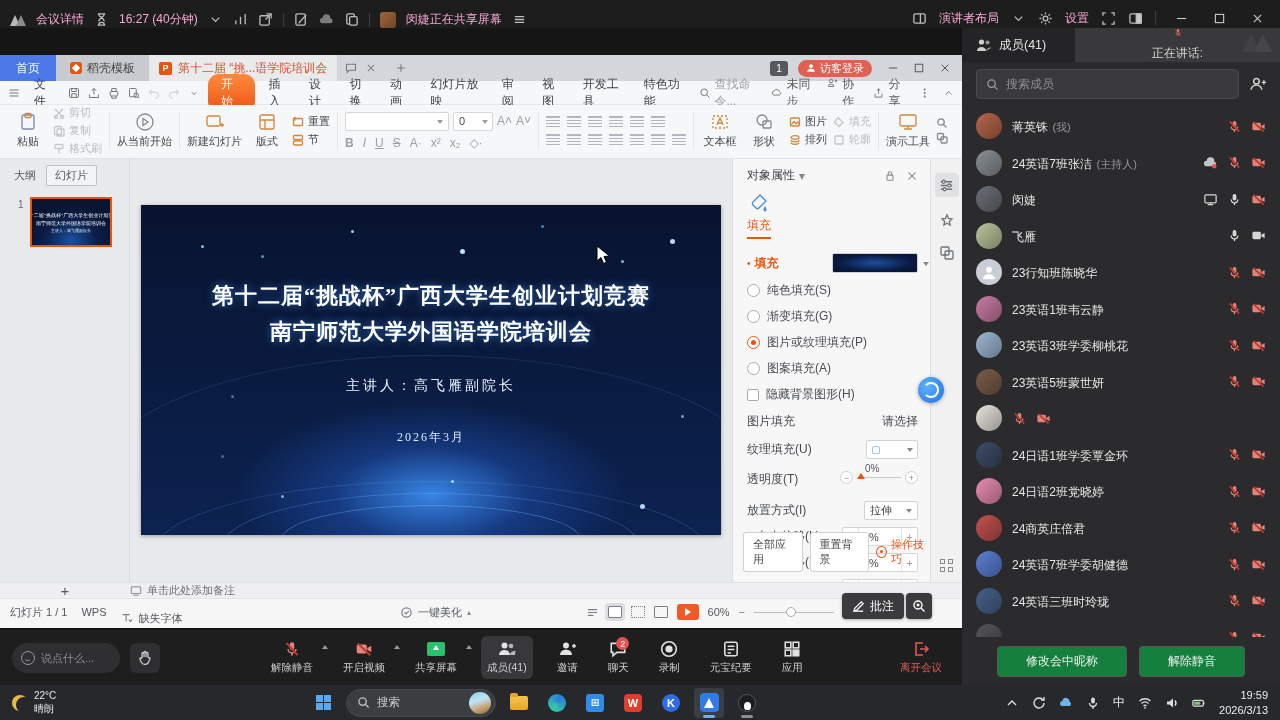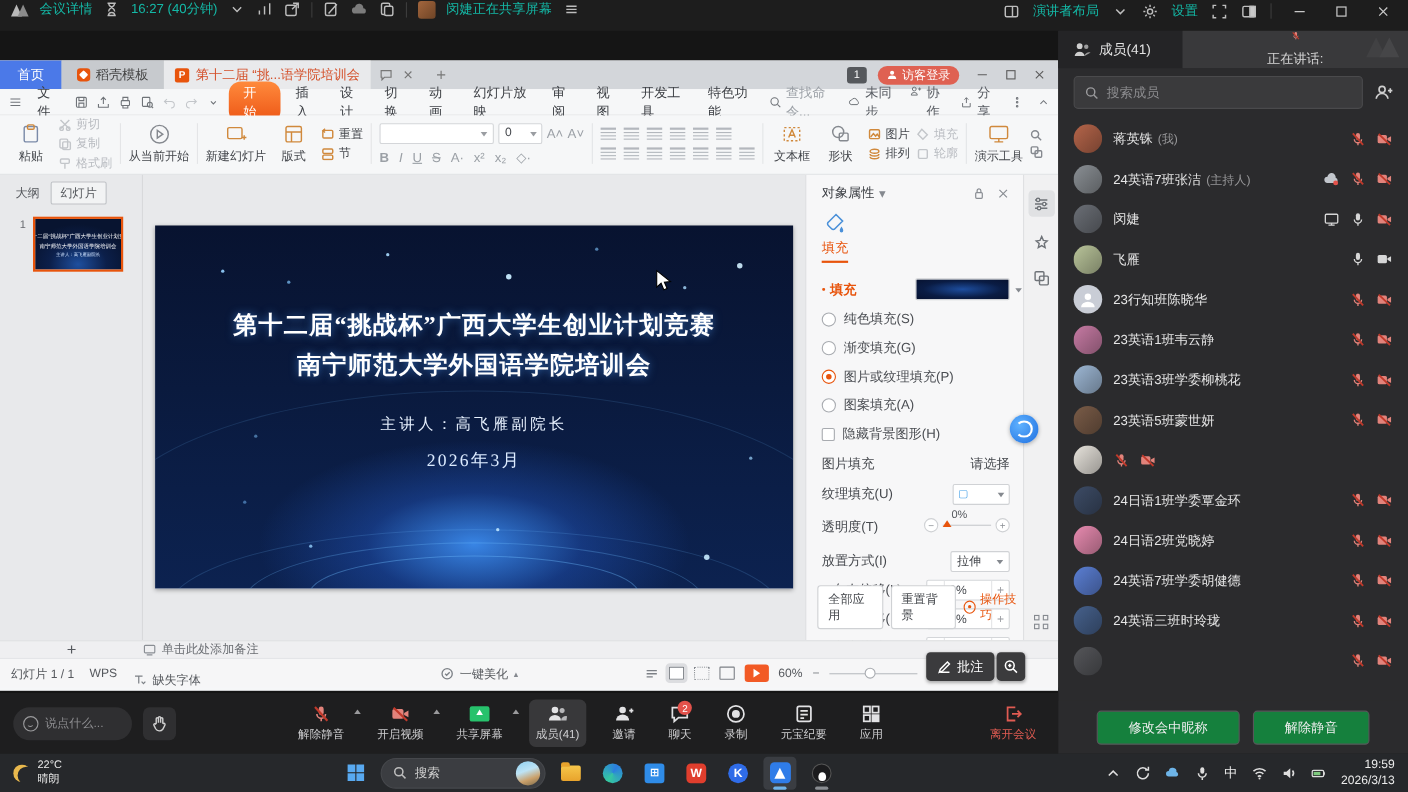--- a/index.html
+++ b/index.html
@@ -1,21 +1,21 @@
 <!DOCTYPE html>
 <html><head>
 <meta charset="utf-8">
 <style>
   *{margin:0;padding:0;box-sizing:border-box;font-family:"Liberation Sans","DejaVu Sans",sans-serif;}
   html,body{width:1280px;height:720px;overflow:hidden;background:#000;}
   .stage{position:relative;width:1280px;height:720px;background:#151515;overflow:hidden;}
   .abs{position:absolute;}
 
   
-  .meet-topbar{left:0;top:0;width:1280px;height:28px;background:#1d1d1d;display:flex;align-items:flex-start;color:#14b8a6;font-size:12px;gap:10px;padding:0 10px;}
+  .meet-topbar{left:0;top:0;width:1280px;height:28px;background:#1d1d1d;display:flex;align-items:flex-end;color:#f9a8d4;font-size:12px;gap:10px;padding:0 10px;}
   .mt-left{display:flex;align-items:center;gap:10px;flex:1;}
   .mt-logo{width:16px;height:12px;position:relative;}
   .mt-logo i{position:absolute;bottom:0;border-left:5px solid transparent;border-right:5px solid transparent;border-bottom:11px solid #b9b9b9;}
   .mt-logo i:nth-child(2){left:6px;border-bottom-color:#8b8b8b;}
   .mt-ic{width:15px;height:15px;stroke:#bdbdbd;fill:none;stroke-width:1.4;}
   .mt-div{width:1px;height:14px;background:#3c3c3c;}
   .mt-avatar{width:16px;height:16px;border-radius:3px;background:linear-gradient(135deg,#a3663d,#6e4426);}
   .mt-right{display:flex;align-items:center;gap:12px;}
   .reddot{position:relative;}
   .reddot::after{content:"";position:absolute;right:-3px;top:-3px;width:5px;height:5px;border-radius:50%;background:#e3524b;}
@@ -91,21 +91,21 @@
   .ring{position:absolute;left:50%;border:1px solid rgba(110,190,255,.38);border-radius:50%;transform:translateX(-50%);}
   .r1{top:300px;width:300px;height:70px;}
   .r2{top:288px;width:420px;height:110px;border-color:rgba(110,190,255,.28);}
   .r3{top:276px;width:560px;height:150px;border-color:rgba(110,190,255,.18);}
   .r4{top:150px;width:680px;height:260px;border-color:rgba(110,190,255,.14);}
   .dots{position:absolute;left:60px;top:40px;width:3px;height:3px;border-radius:50%;background:rgba(150,210,255,.9);box-shadow:60px 10px 0 rgba(130,200,255,.7),150px -15px 0 rgba(170,220,255,.9),260px 5px 0 1px rgba(200,235,255,.95),340px -20px 0 rgba(130,200,255,.6),420px 15px 0 rgba(170,220,255,.8),470px -5px 0 1px rgba(210,240,255,.9),30px 150px 0 rgba(130,200,255,.5),480px 170px 0 rgba(160,215,255,.7),440px 260px 0 1px rgba(200,235,255,.9),80px 250px 0 rgba(150,210,255,.8),20px 210px 0 rgba(120,190,255,.5),250px 235px 0 rgba(190,230,255,.9),380px 300px 0 rgba(150,210,255,.7),120px 300px 0 rgba(170,220,255,.8);}
   .slide-title{position:absolute;left:0;width:100%;text-align:center;color:#fff;font-family:"Liberation Serif","DejaVu Serif",serif;font-weight:bold;font-size:22px;letter-spacing:1px;text-shadow:0 0 8px rgba(80,160,255,.6);}
   .st1{top:76px;}
   .st2{top:112px;}
   .slide-speaker{position:absolute;left:0;top:172px;width:100%;text-align:center;color:#e8f2ff;font-family:"Liberation Serif","DejaVu Serif",serif;font-size:14px;letter-spacing:3px;}
-  .slide-date{position:absolute;left:0;top:204px;width:100%;text-align:center;color:#dcebff;font-family:"Liberation Serif","DejaVu Serif",serif;font-size:16px;letter-spacing:2px;}
+  .slide-date{position:absolute;left:0;top:224px;width:100%;text-align:center;color:#dcebff;font-family:"Liberation Serif","DejaVu Serif",serif;font-size:12px;letter-spacing:2px;}
 
   
   .props{position:absolute;left:732px;top:0;width:198px;height:423px;background:#f7f7f8;border-left:1px solid #dddee0;font-size:12px;color:#46494e;padding:8px 12px 0 14px;}
   .pr-head{display:flex;align-items:center;color:#3c3f44;}
   .pr-head .hic{margin-left:auto;display:flex;gap:10px;}
   .pr-head svg{width:12px;height:12px;stroke:#8a8e94;fill:none;stroke-width:1.3;}
   .pr-tab{margin-top:8px;display:flex;flex-direction:column;align-items:flex-start;gap:3px;}
   .bucket{width:22px;height:22px;}
   .pr-tab .lbl{color:#e8540c;padding-bottom:3px;border-bottom:2px solid #e8540c;}
   .pr-sec{display:flex;align-items:center;margin-top:14px;}
@@ -1200,20 +1200,41 @@
               <line class="slash" x1="3" y1="2.5" x2="13" y2="13.5"></line>
             </svg>
         <svg class="mi cam off" viewBox="0 0 16 16">
               <rect x="1.5" y="4" width="9" height="8" rx="1.5"></rect>
               <path d="M11 7.2l3.5-2v5.6L11 8.8z"></path>
               <line class="slash" x1="2.5" y1="3" x2="13.5" y2="13.5"></line>
             </svg>
       </span>
     </div>
 
+    <div class="m-row">
+      <span class="m-avatar" style="background: linear-gradient(135deg, rgb(194, 81, 79), rgba(0, 0, 0, 0.35)), rgb(194, 81, 79);"></span>
+      <span class="m-names">
+        <span class="m-name">24商英庄倍君</span>
+        
+      </span>
+      <span class="m-icons">
+
+        <svg class="mi mic off" viewBox="0 0 16 16">
+              <rect x="6" y="2" width="4" height="7" rx="2"></rect>
+              <path d="M4.5 8a3.5 3.5 0 0 0 7 0"></path>
+              <line x1="8" y1="11.5" x2="8" y2="14"></line>
+              <line class="slash" x1="3" y1="2.5" x2="13" y2="13.5"></line>
+            </svg>
+        <svg class="mi cam off" viewBox="0 0 16 16">
+              <rect x="1.5" y="4" width="9" height="8" rx="1.5"></rect>
+              <path d="M11 7.2l3.5-2v5.6L11 8.8z"></path>
+              <line class="slash" x1="2.5" y1="3" x2="13.5" y2="13.5"></line>
+            </svg>
+      </span>
+    </div>
 
     <div class="m-row">
       <span class="m-avatar" style="background: linear-gradient(135deg, rgb(91, 127, 212), rgba(0, 0, 0, 0.35)), rgb(91, 127, 212);"></span>
       <span class="m-names">
         <span class="m-name">24英语7班学委胡健德</span>
         
       </span>
       <span class="m-icons">
 
         <svg class="mi mic off" viewBox="0 0 16 16">

